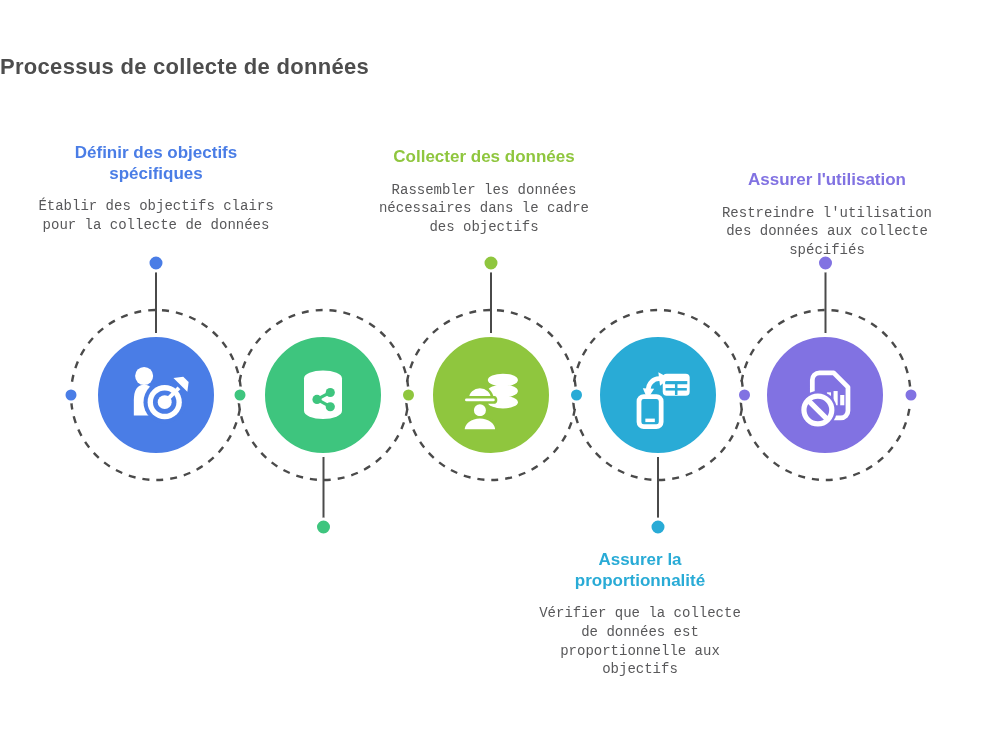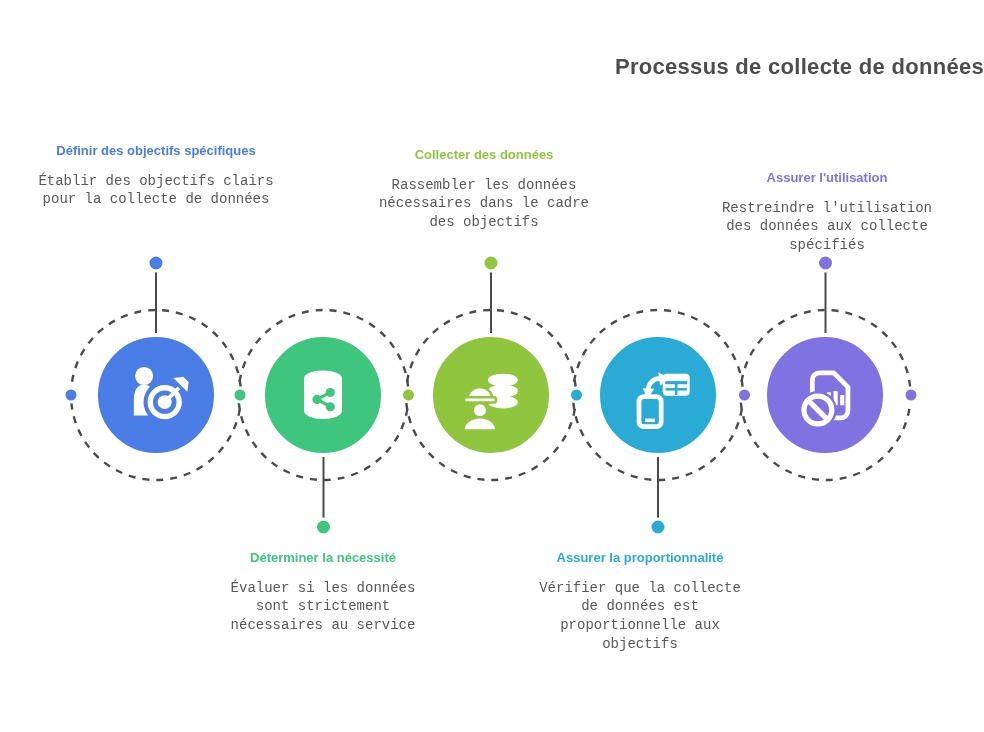--- a/index.html
+++ b/index.html
@@ -1,35 +1,35 @@
 <!DOCTYPE html>
 <html><head>
 <meta charset="utf-8">
 <style>
   html,body { margin:0; padding:0; background:#ffffff; }
   .canvas {
     position:relative; width:984px; height:732px; background:#ffffff;
     font-family:"Liberation Sans", sans-serif; overflow:hidden;
   }
   .title {
-    position:absolute; top:54px; left:0; width:100%; text-align:right;
+    position:absolute; top:54px; left:0; width:100%; text-align:left;
     font-size:22px; font-weight:bold; color:#4d4d4d; letter-spacing:.3px;
   }
   .connectors { position:absolute; top:0; left:0; z-index:0; }
   .ring { fill:none; stroke:#4a4a4a; stroke-width:2.4; stroke-dasharray:7 7; }
   .stem { stroke:#4a4a4a; stroke-width:2; }
   .dot  { stroke:#ffffff; stroke-width:3; }
   .node {
     position:absolute; top:333px; width:124px; height:124px; border-radius:50%;
     border:4px solid #ffffff; box-sizing:border-box; z-index:1;
     display:flex; align-items:center; justify-content:center;
   }
   .node svg { width:76px; height:76px; display:block; }
   .labels { position:absolute; width:250px; text-align:center; z-index:2; }
-  .labels h2 { margin:0 auto 13px auto; font-size:13px; line-height:1.22; font-weight:bold; }
+  .labels h2 { margin:0 auto 13px auto; font-size:17px; line-height:1.22; font-weight:bold; }
   .labels p  { margin:0 auto; font-size:14px; line-height:1.33; color:#58585a;font-family:Liberation Mono, monospace; }
   
   .lb1 { left:31px;  top:143px; } .lb1 h2 { width:210px; } .lb1 p { width:245px; }
   .lb2 { left:198px; top:550px; } .lb2 h2 { width:160px; } .lb2 p { width:210px; }
   .lb3 { left:359px; top:147px; } .lb3 h2 { width:240px; } .lb3 p { width:215px; }
   .lb4 { left:515px; top:550px; } .lb4 h2 { width:180px; } .lb4 p { width:215px; }
   .lb5 { left:702px; top:170px; } .lb5 h2 { width:240px; } .lb5 p { width:237px; }
   .n1 { left:94px; }  .n2 { left:261px; } .n3 { left:429px; } .n4 { left:596px; } .n5 { left:763px; }
 </style>
 </head>
@@ -79,24 +79,20 @@
       <path d="M10 37 V27.5 Q10 17.5 16.5 17.5 Q23 17.5 23 27.5 V37 Z" fill="#fff"></path>
       <circle cx="29.5" cy="28.5" r="13.4" fill="#4A7DE6"></circle>
       <circle cx="29.5" cy="28.5" r="10.8" fill="#fff"></circle>
       <circle cx="29.5" cy="28.5" r="7.4" fill="#4A7DE6"></circle>
       <circle cx="29.5" cy="28.5" r="4.4" fill="#fff"></circle>
       <line x1="29.5" y1="28.5" x2="38.5" y2="19.5" stroke="#fff" stroke-width="2.5"></line>
       <path d="M35 13.2 L43.8 22 L44.6 15.8 L41.2 12.4 Z" fill="#fff"></path>
     </svg>
   </div>
 
-  <div class="labels lb2">
-    <h2 style="color: rgb(62, 197, 126);">Déterminer la nécessité</h2>
-    <p>Évaluer si les données sont strictement nécessaires au service</p>
-  </div>
   <div class="node n2" style="background-color: rgb(62, 197, 126);">
     <svg viewBox="0 0 48 48">
       <ellipse cx="24" cy="13.5" rx="12" ry="5" fill="#fff"></ellipse>
       <path d="M12 13.5 h24 v20.5 a12 5.2 0 0 1 -24 0 z" fill="#fff"></path>
       <line x1="20.2" y1="26.8" x2="28.6" y2="22.4" stroke-width="2" stroke="#3EC57E"></line>
       <line x1="20.2" y1="26.8" x2="28.6" y2="31.4" stroke-width="2" stroke="#3EC57E"></line>
       <circle cx="20.2" cy="26.8" r="2.9" fill="#3EC57E"></circle>
       <circle cx="28.6" cy="22.4" r="2.9" fill="#3EC57E"></circle>
       <circle cx="28.6" cy="31.4" r="2.9" fill="#3EC57E"></circle>
     </svg>

